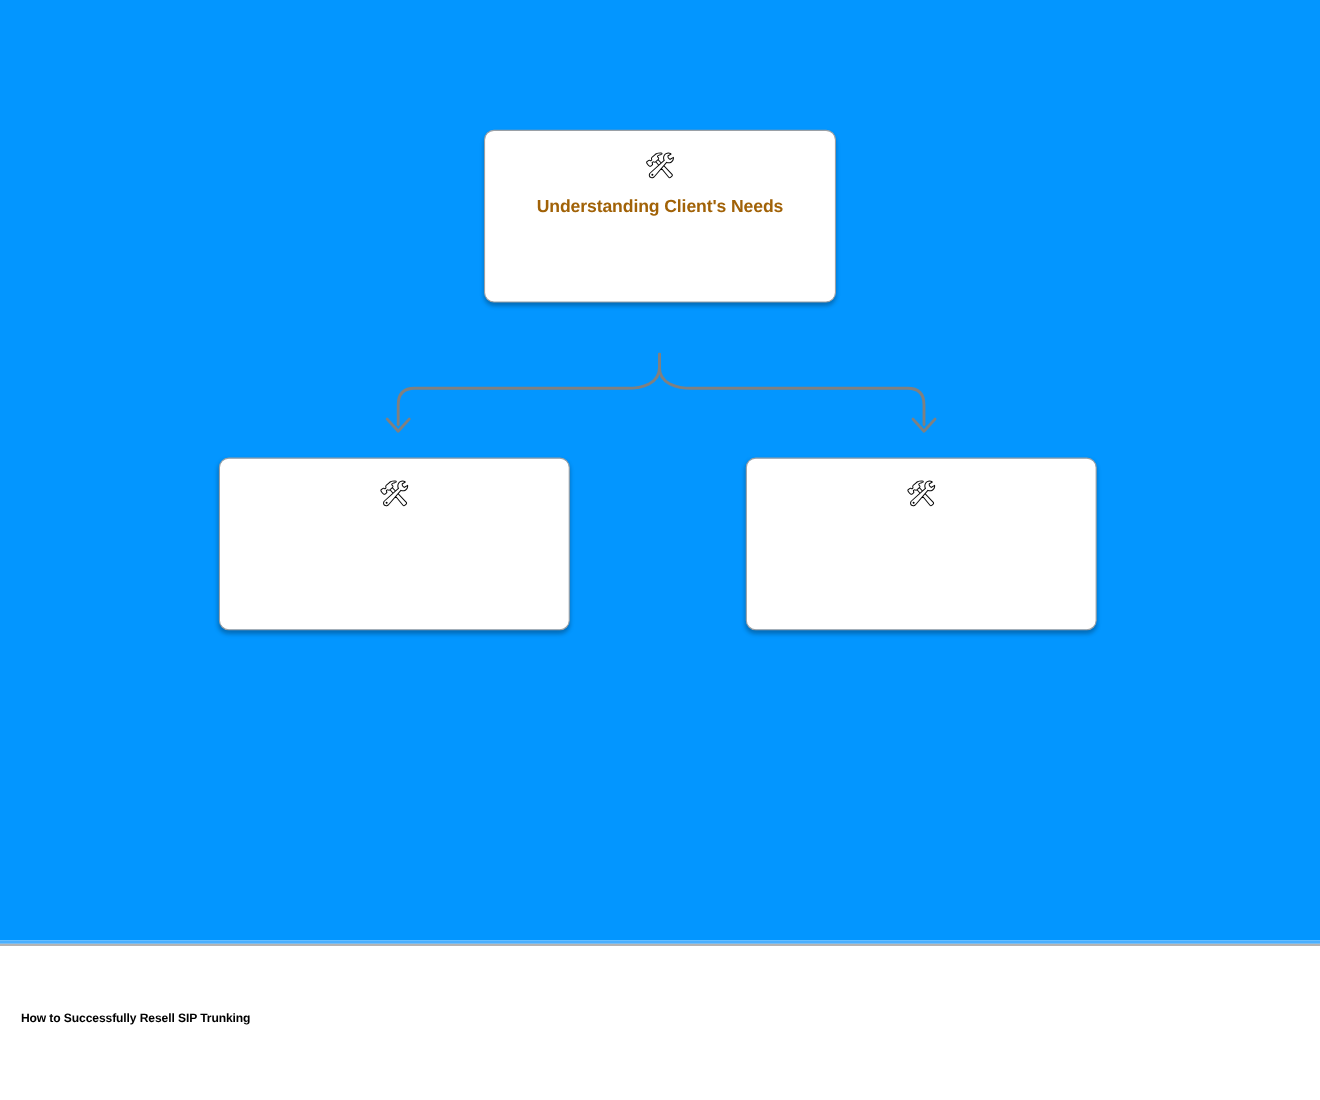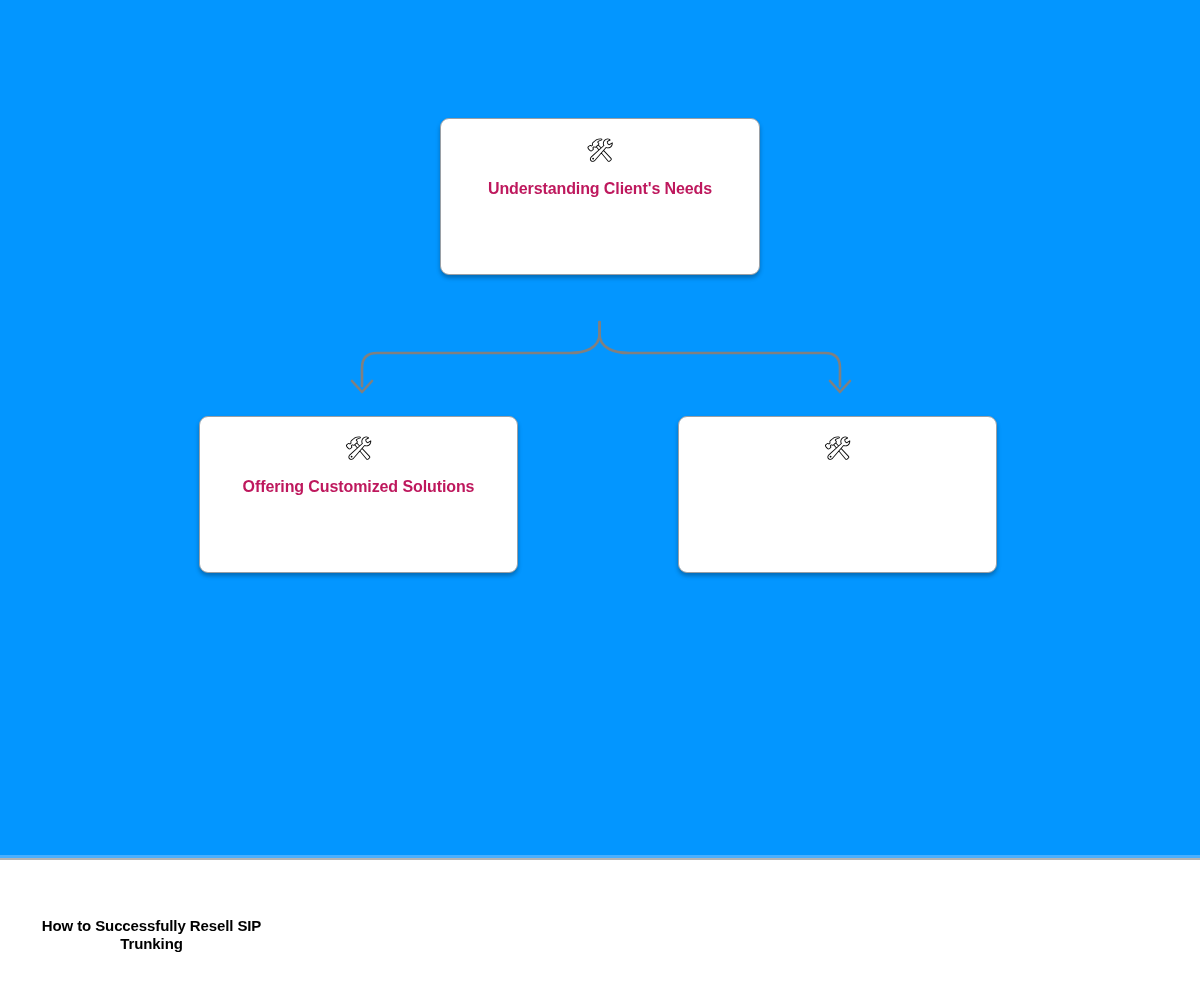--- a/index.html
+++ b/index.html
@@ -97,44 +97,43 @@
     user-select: none;
   }
 
   .node-label {
     margin-top: 16px;
     width: 90%;
     text-align: center;
     font-size: 16px;
     font-weight: bold;
     line-height: 19px;
-    color: #be185d;
+    color: #a16207;
     letter-spacing: -0.1px;
   }
 
   
   .caption-area {
     position: absolute;
     left: 0;
     top: 860px;
     width: 1200px;
     height: 140px;
     background: #ffffff;
   }
   .caption-text {
     position: absolute;
     left: 19px;
     top: 57px;
     width: 265px;
-    font-size: 15px;
+    font-size: 11px;
     font-weight: bold;
     line-height: 18px;
     color: #000000;
     letter-spacing: -0.1px;
-    text-align: center;
   }
 </style>
 </head>
 <body>
 
 <div id="root">
 
   <div class="diagram-canvas">
 
     <svg class="connector-layer" viewBox="0 0 1200 855" width="1200" height="855">
@@ -147,21 +146,20 @@
       </g>
     </svg>
 
     <div class="node-card root-node">
       <div class="node-icon">🛠</div>
       <div class="node-label">Understanding Client's Needs</div>
     </div>
 
     <div class="node-card child-left">
       <div class="node-icon">🛠</div>
-      <div class="node-label">Offering Customized Solutions</div>
     </div>
 
     <div class="node-card child-right">
       <div class="node-icon">🛠</div>
     </div>
 
   </div>
 
   <div class="canvas-edge"></div>
   <div class="canvas-divider"></div>

